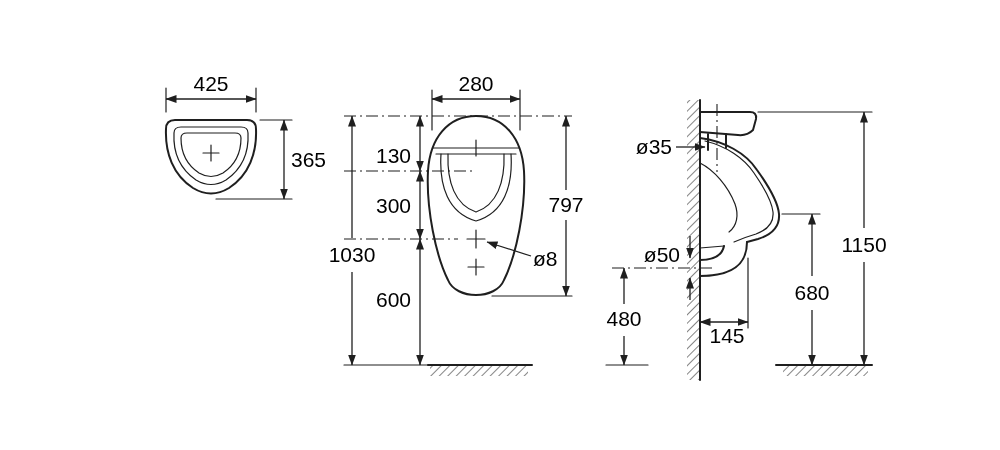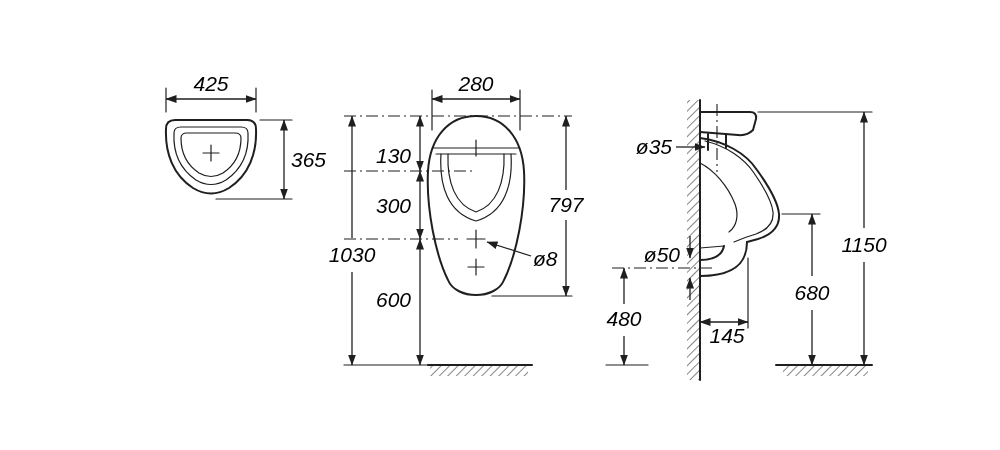--- a/index.html
+++ b/index.html
@@ -4,21 +4,21 @@
 <style>
   html, body {
     margin: 0;
     padding: 0;
     background: #ffffff;
     width: 1000px;
     height: 450px;
     overflow: hidden;
     font-family: "Liberation Sans", sans-serif;
   }
-  .canvas { width: 1000px; height: 363px; position: relative; background: #ffffff; font-style: italic; }
+  .canvas { width: 1000px; height: 363px; position: relative; background: #ffffff; }
   svg { display: block; }
   
   .ol   { fill: none; stroke: #1f1f1f; stroke-width: 2;   stroke-linecap: round; stroke-linejoin: round; }
   
   .thin { fill: none; stroke: #1f1f1f; stroke-width: 1.2; stroke-linecap: round; }
   
   .dim  { fill: none; stroke: #1f1f1f; stroke-width: 1.3; }
   
   .cl   { fill: none; stroke: #1f1f1f; stroke-width: 1.1; stroke-dasharray: 12 4 2 4; }
   

